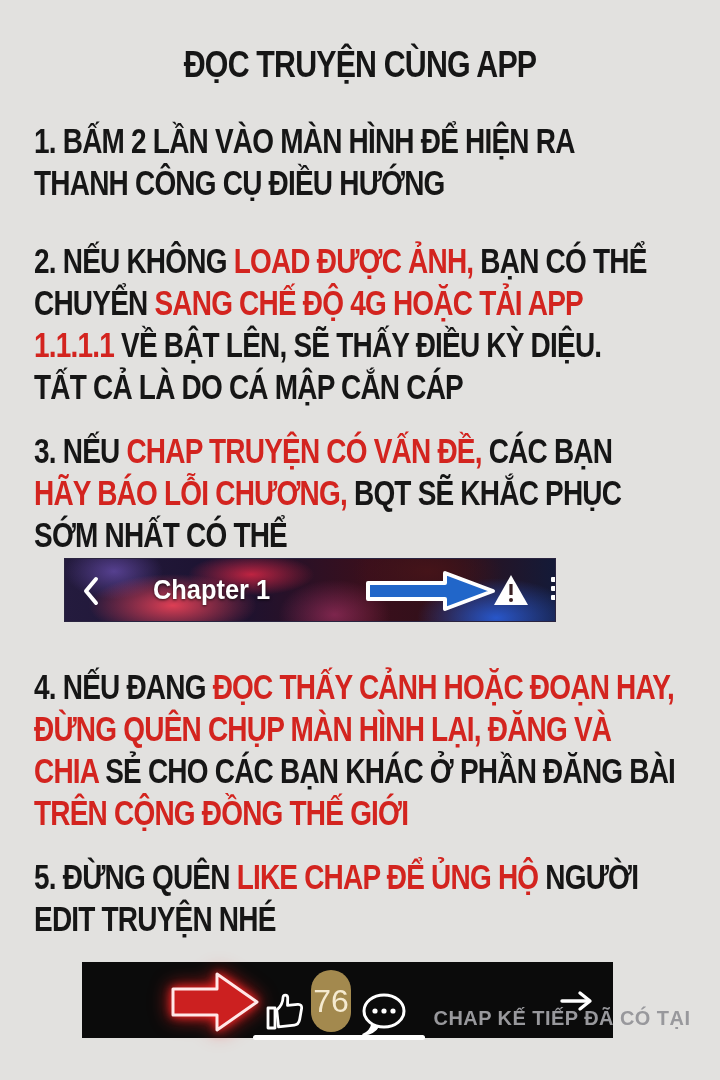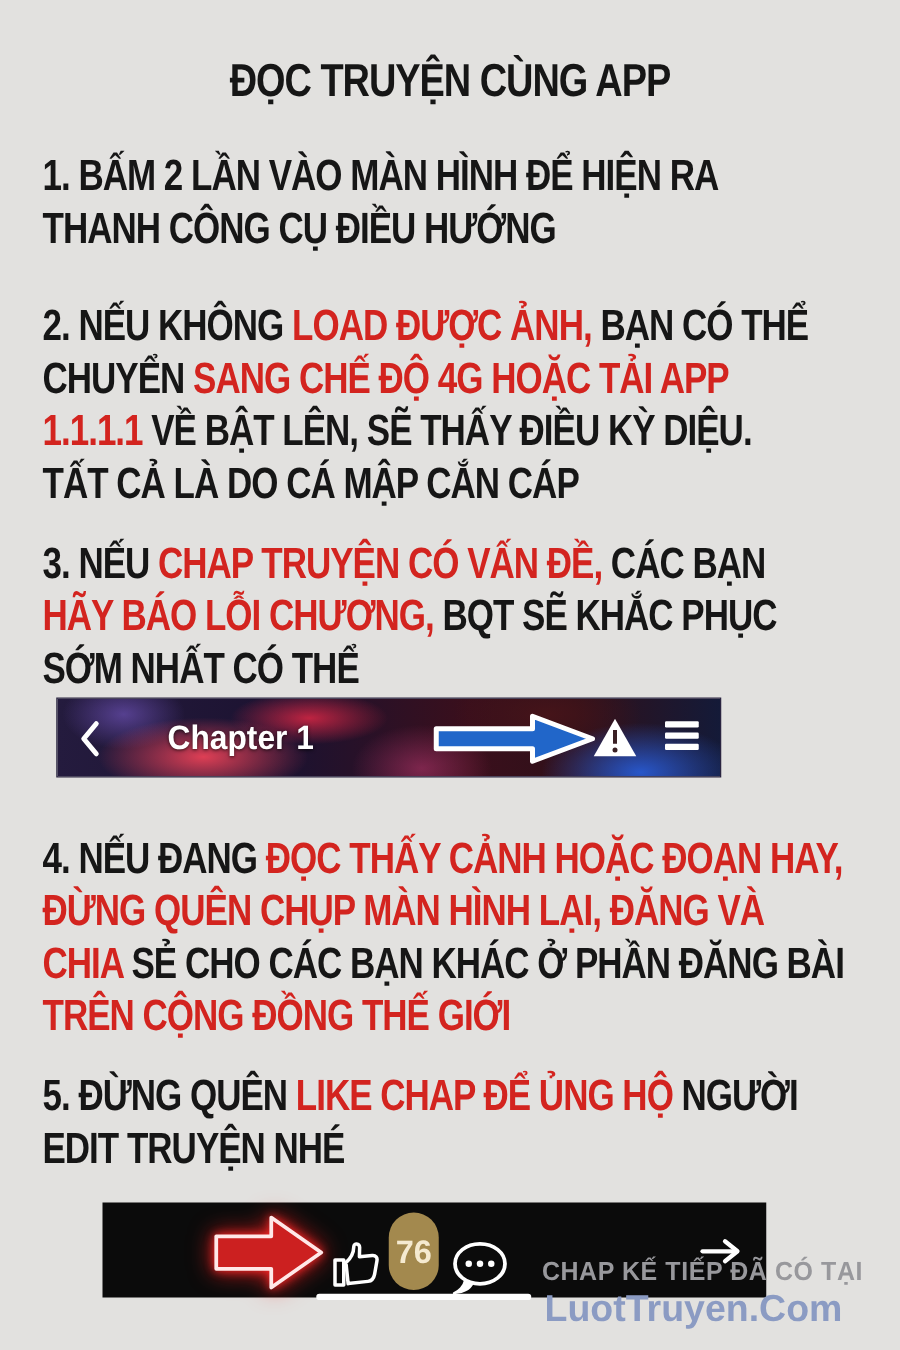--- a/index.html
+++ b/index.html
@@ -29,21 +29,21 @@
   .para .red{color:var(--red);}
   .para .blk{color:var(--ink);}
   #p1{top:120px;}
   #p2{top:240px;}
   #p3{top:430px;}
   #p4{top:666px;}
   #p5{top:856px;}
 
   
   .chapter-bar{
-    position:absolute;left:45px;top:558px;width:532px;height:64px;
+    position:absolute;left:64px;top:558px;width:492px;height:64px;
     overflow:hidden;border:1px solid #2a2440;
     background:
       radial-gradient(ellipse 120px 45px at 22% 75%, rgba(255,70,90,.85), rgba(255,70,90,0) 70%),
       radial-gradient(ellipse 90px 30px at 38% 25%, rgba(230,40,70,.8), rgba(230,40,70,0) 70%),
       radial-gradient(ellipse 70px 40px at 10% 20%, rgba(120,90,200,.6), rgba(120,90,200,0) 70%),
       radial-gradient(ellipse 80px 50px at 55% 90%, rgba(200,60,120,.5), rgba(200,60,120,0) 70%),
       radial-gradient(ellipse 110px 55px at 88% 95%, rgba(40,90,210,.95), rgba(40,90,210,0) 72%),
       radial-gradient(ellipse 100px 45px at 74% 20%, rgba(70,20,25,.95), rgba(70,20,25,0) 75%),
       linear-gradient(90deg,#241b3e 0%,#1c1230 35%,#3a0f1c 62%,#301019 78%,#141a38 100%);
   }
@@ -61,21 +61,21 @@
   .action-bar{
     position:absolute;left:82px;top:962px;width:531px;height:76px;
     background:var(--bar-black);overflow:visible;
   }
   .ab-redarrow{position:absolute;left:88px;top:9px;filter:drop-shadow(0 0 4px rgba(255,40,40,.95)) drop-shadow(0 0 9px rgba(255,30,30,.8));}
   .ab-thumb{position:absolute;left:183px;top:30px;}
   .ab-badge{
     position:absolute;left:229px;top:8px;width:40px;height:62px;border-radius:20px;
     background:var(--gold);display:flex;align-items:center;justify-content:center;
   }
-  .ab-badge span{color:var(--gold-text);font-size:26px;font-weight:700;}
+  .ab-badge span{color:var(--gold-text);font-size:32px;font-weight:400;}
   .ab-chat{position:absolute;left:277px;top:31px;}
   .ab-underline{position:absolute;left:171px;bottom:-2px;width:172px;height:5px;background:#fff;border-radius:3px;}
   .ab-next{position:absolute;left:478px;top:28px;}
 
   .watermark{position:absolute;right:30px;top:1006px;text-align:center;z-index:5;}
   .wm1{
     color:var(--wm-gray);font-size:21px;font-weight:700;letter-spacing:.5px;
     transform:scaleX(.95);transform-origin:100% 0;white-space:nowrap;
   }
   .wm2{color:var(--wm-blue);font-size:30px;font-weight:700;margin-top:1px;white-space:nowrap;}
@@ -146,14 +146,13 @@
   <span class="ab-next">
     <svg width="34" height="22" viewBox="0 0 34 22">
       <line x1="2" y1="11" x2="29" y2="11" stroke="#fff" stroke-width="3.4" stroke-linecap="round"></line>
       <polyline points="20,3 30,11 20,19" fill="none" stroke="#fff" stroke-width="3.4" stroke-linecap="round" stroke-linejoin="round"></polyline>
     </svg>
   </span>
 </div>
 
 <div class="watermark">
   <div class="wm1">CHAP KẾ TIẾP ĐÃ CÓ TẠI</div>
-  <div class="wm2">LuotTruyen.Com</div>
 </div>
 
 </body></html>

